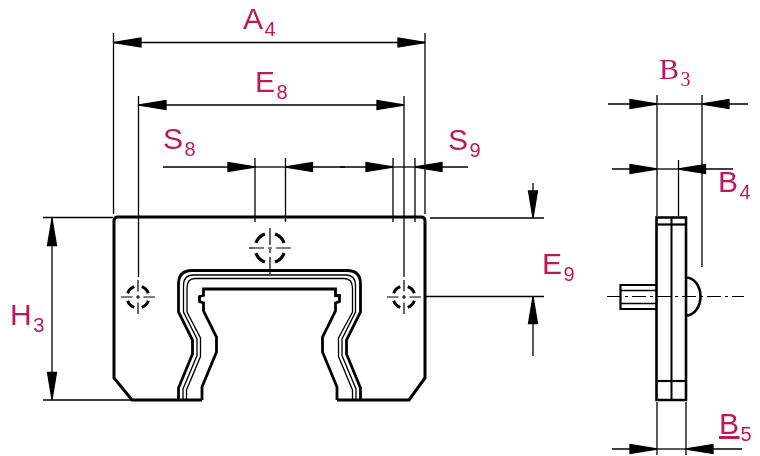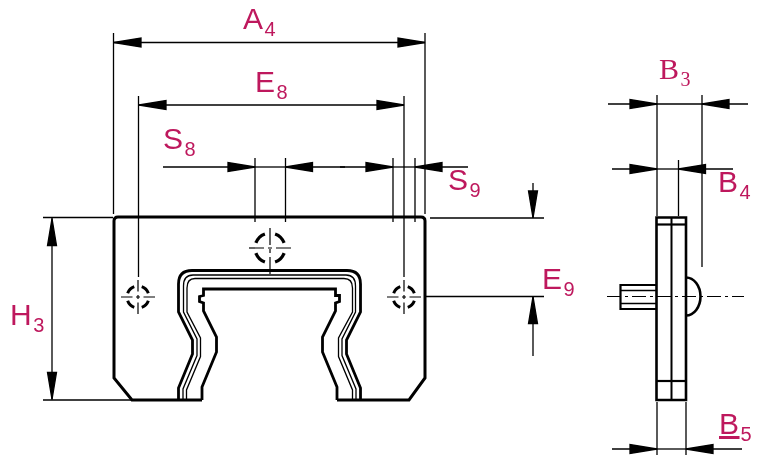--- a/index.html
+++ b/index.html
@@ -149,19 +149,19 @@
       <line x1="686" y1="449" x2="742" y2="449" fill="none"></line>
       <use href="#arrow-tpl" transform="translate(657,449)"></use>
       <use href="#arrow-tpl" transform="translate(686,449) rotate(180)"></use>
     </g>
   </g>
 </svg>
 
 <div class="dim-label" style="left:243px;top:4px;"><span>A</span><span class="sub">4</span></div>
 <div class="dim-label" style="left:255px;top:67px;text-align:center;"><span>E</span><span class="sub">8</span></div>
 <div class="dim-label" style="left:163px;top:124px;"><span>S</span><span class="sub">8</span></div>
-<div class="dim-label" style="left:448px;top:125px;margin-top:40px;"><span>S</span><span class="sub">9</span></div>
+<div class="dim-label" style="left:448px;top:125px;"><span>S</span><span class="sub">9</span></div>
 <div class="dim-label" style="left:10px;top:300px;text-align:right;"><span>H</span><span class="sub">3</span></div>
-<div class="dim-label" style="left:542px;top:249px;margin-top:15px;"><span>E</span><span class="sub">9</span></div>
+<div class="dim-label" style="left:542px;top:249px;"><span>E</span><span class="sub">9</span></div>
 <div class="dim-label" style="left:659px;top:54px;font-family:Liberation Serif, serif;"><span>B</span><span class="sub">3</span></div>
 <div class="dim-label" style="left:718px;top:129px;margin-top:38px;"><span>B</span><span class="sub">4</span></div>
 <div class="dim-label" style="left:719px;top:409px;text-decoration:underline;"><span>B</span><span class="sub">5</span></div>
 </div>
 
 </body></html>

